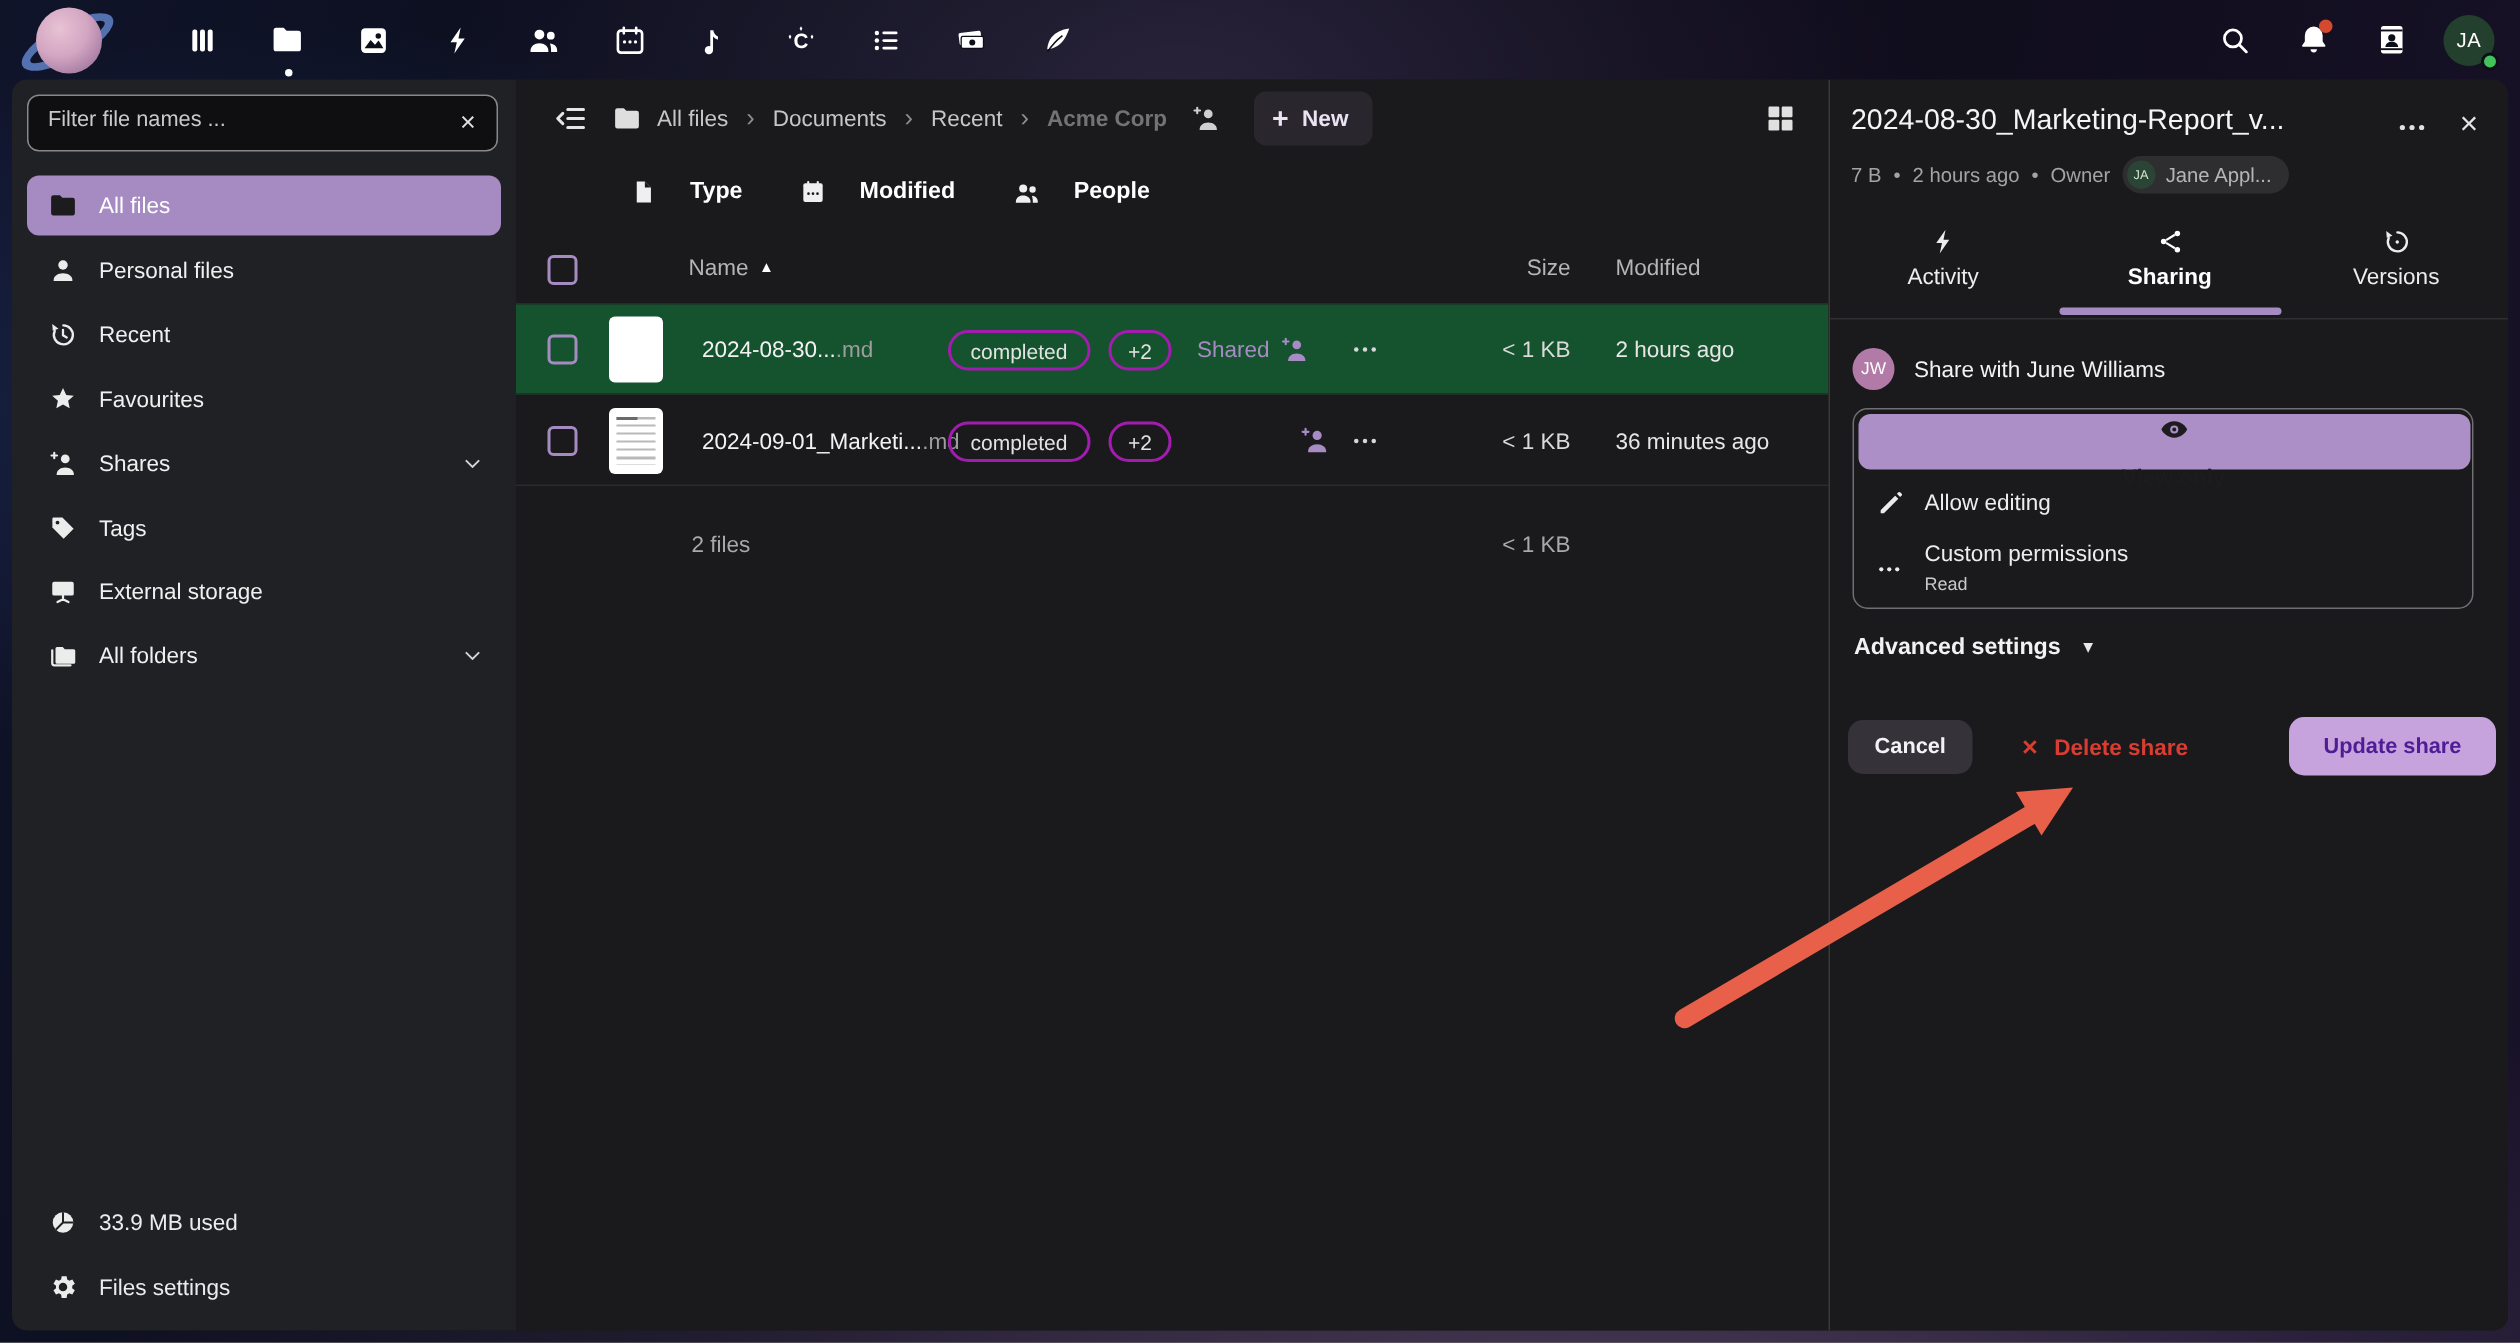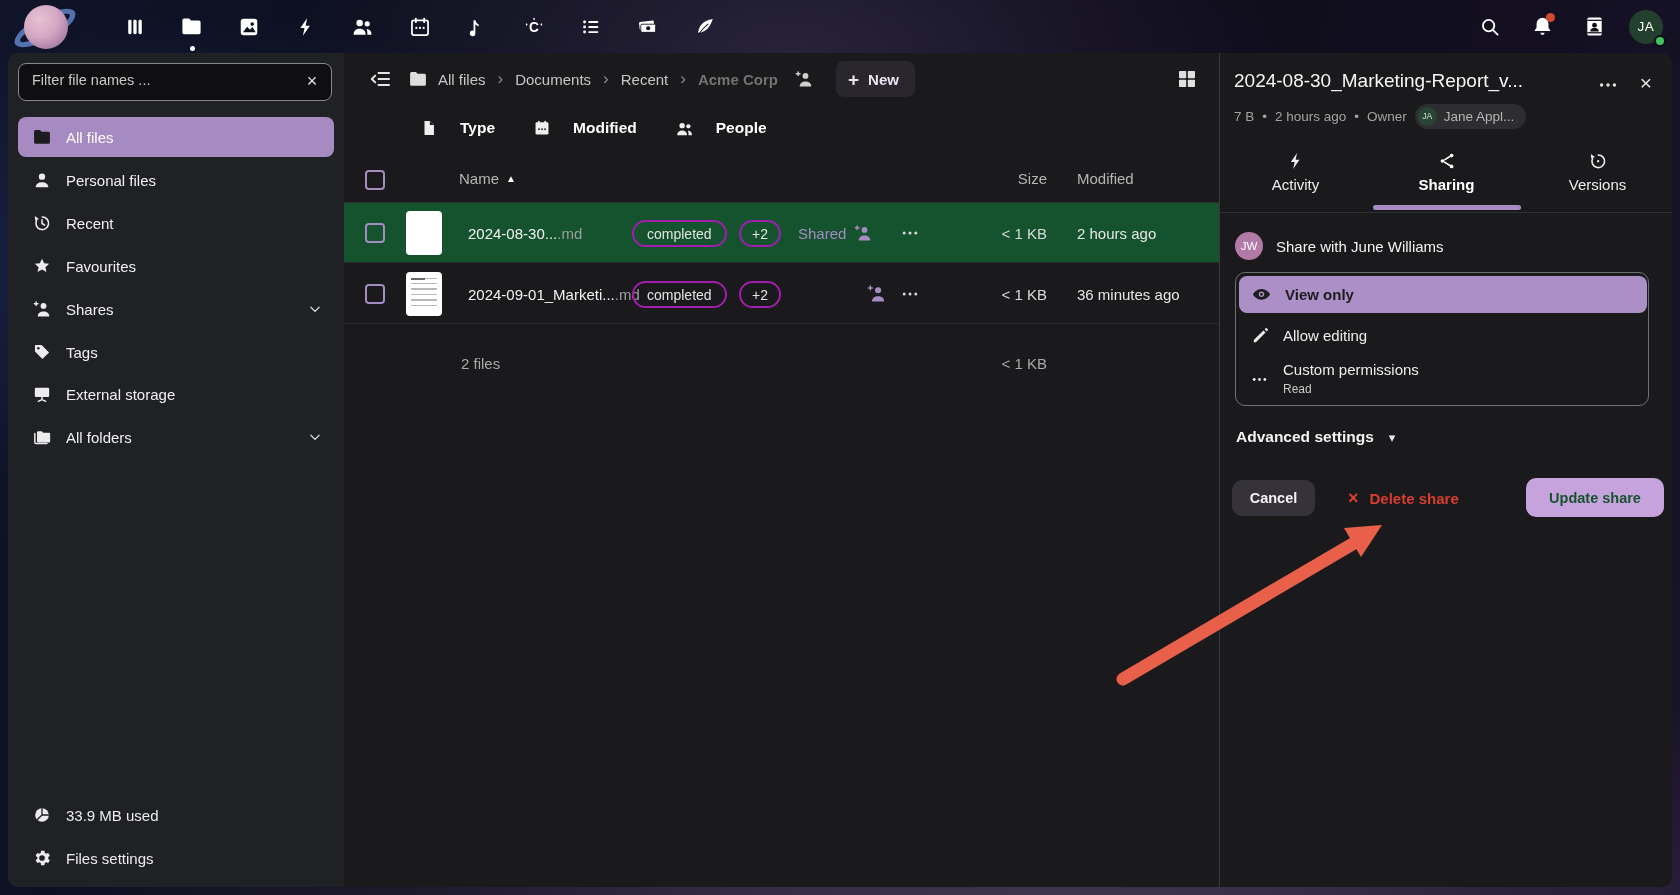--- a/index.html
+++ b/index.html
@@ -122,39 +122,39 @@
   .ptab .tlabel { font-size:15px; }
   .ptab.active .tlabel { font-weight:bold; color:#fff; }
   .tabunderline { position:absolute; left:153px; top:152px; width:148px; height:5px; background:#a58bc2; border-radius:3px; }
   .tabsdivider { position:absolute; left:0; top:159px; width:453px; height:1px; background:#2f2f33; }
   .sharerow { position:absolute; left:15px; top:176px; height:34px; display:flex; align-items:center; gap:13px; }
   .jwavatar { width:28px; height:28px; border-radius:50%; background:#b27aa7; color:#fff; font-size:11.5px;
     display:flex; align-items:center; justify-content:center; }
   .sharelabel { font-size:15px; color:#f2f2f2; }
   .optbox { position:absolute; left:15px; top:219px; width:414px; height:134px; border:1px solid #6f6f74; border-radius:10px; }
   .opt1 { position:absolute; left:3px; top:3px; width:408px; height:37px; background:#ab8fc6; border-radius:8px;
-    display:flex; align-items:center; gap:13px; padding-left:12px; cursor:pointer; }
+    display:flex; align-items:center; gap:13px; padding-left:12px; cursor:pointer;flex-direction:column; }
   .opt1 .olabel { color:#1c1c1e; font-size:15px; font-weight:bold; }
   .opt2 { position:absolute; left:3px; top:48px; width:408px; height:28px; display:flex; align-items:center; gap:13px; padding-left:12px; cursor:pointer; }
   .opt2 .olabel { color:#ededed; font-size:15px; }
   .opt3 { position:absolute; left:3px; top:86px; width:408px; height:42px; cursor:pointer; }
   .opt3 .icon { position:absolute; left:12px; top:12px; }
   .opt3 .olabel { position:absolute; left:44px; top:2px; color:#ededed; font-size:15px; }
   .opt3 .osub { position:absolute; left:44px; top:23px; color:#c9c9c9; font-size:12px; }
-  .advrow { position:absolute; left:16px; top:370px; height:28px; display:flex; align-items:center; gap:15px; cursor:pointer; }
+  .advrow { position:absolute; left:16px; top:370px; height:28px; display:flex; gap:15px; cursor:pointer; }
   .advrow .lbl { font-size:15.5px; font-weight:bold; color:#f2f2f2; }
   .advrow .caret { color:#e8e8e8; font-size:13px; }
   .btn-cancel { position:absolute; left:12px; top:427px; width:83px; height:36px; background:#353239; border:none; border-radius:10px;
     color:#f4f2f6; font-size:14.5px; font-weight:bold; cursor:pointer; font-family:"Liberation Sans",sans-serif; }
   .btn-delete { position:absolute; left:118px; top:427px; height:36px; display:flex; align-items:center; gap:11px; padding:0 10px;
     background:transparent; border:none; cursor:pointer; font-family:"Liberation Sans",sans-serif; }
   .btn-delete .x { color:#d93d32; font-size:18px; font-weight:bold; line-height:1; }
   .btn-delete .lbl { color:#d93d32; font-size:15px; font-weight:bold; }
   .btn-update { position:absolute; left:306px; top:425px; width:138px; height:39px; background:#c7a3de; border:none; border-radius:10px;
-    color:#14532d; font-size:14.5px; font-weight:bold; cursor:pointer; font-family:"Liberation Sans",sans-serif; }
+    color:#4c1d95; font-size:14.5px; font-weight:bold; cursor:pointer; font-family:"Liberation Sans",sans-serif; }
   .arrowsvg { position:absolute; left:1100px; top:500px; z-index:60; pointer-events:none; }
 </style>
 </head>
 <body>
 
 <div class="topbar">
   <div class="logo">
     <div class="ring"></div>
     <div class="sphere"></div>
   </div>

